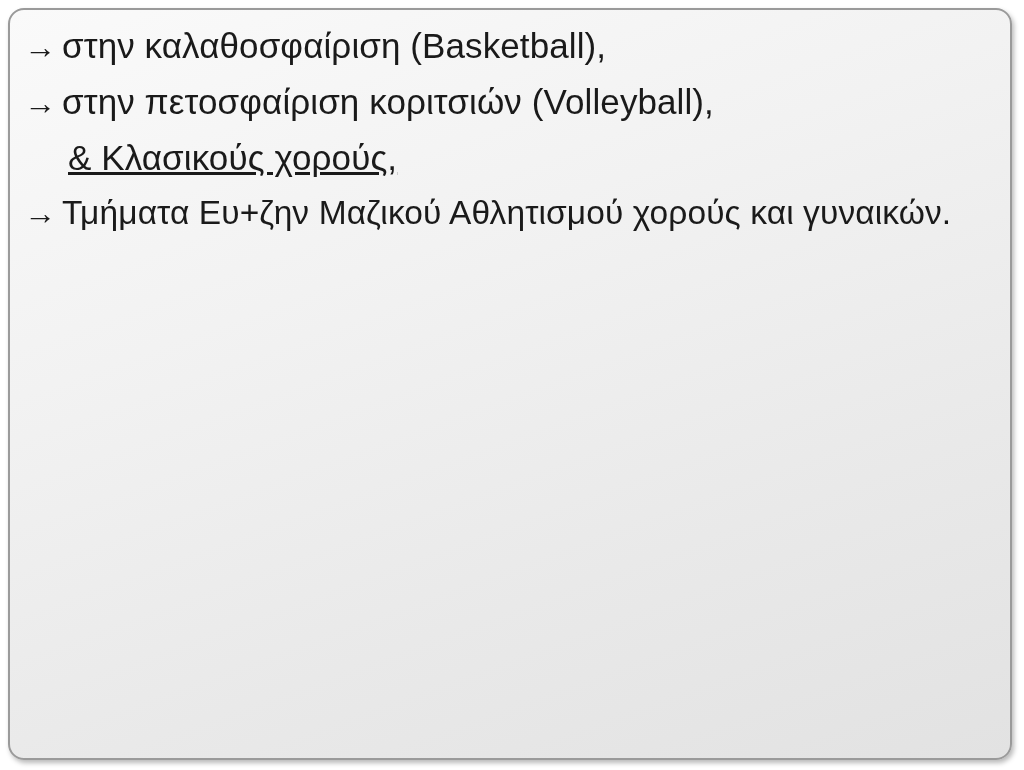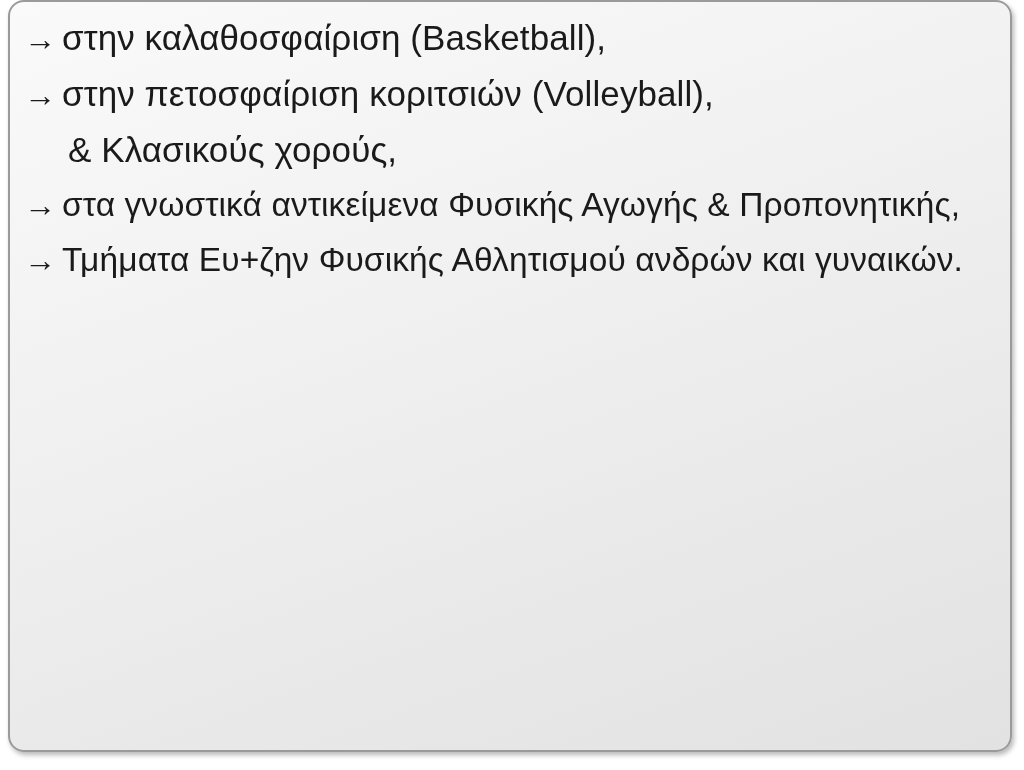--- a/index.html
+++ b/index.html
@@ -8,21 +8,21 @@
     background: #ffffff;
   }
   body {
     width: 1024px;
     height: 770px;
     font-family: "Liberation Sans", sans-serif;
   }
   .slide {
     position: absolute;
     left: 8px;
-    top: 0;
+    top: 8px;
     width: 1004px;
     height: 752px;
     box-sizing: border-box;
     border: 2px solid #9a9a9a;
     border-radius: 16px;
     background: linear-gradient(160deg, #fafafa 0%, #f2f2f2 35%, #e9e9e9 70%, #e2e2e2 100%);
     box-shadow: 2px 3px 5px rgba(0,0,0,0.28);
     overflow: hidden;
   }
   .content {
@@ -36,20 +36,21 @@
     display: block;
     white-space: nowrap;
     color: #1a1a1a;
     font-size: 35px;
     line-height: 1.0;
     margin: 0 0 21px 0;
     letter-spacing: 0.1px;
   }
   .line.cont {
     padding-left: 44px;
+    text-decoration: underline;
   }
   .line.small {
     font-size: 33.5px;
   }
   .arrow {
     display: inline-block;
     width: 38px;
     font-size: 32px;
     color: #1a1a1a;
   }
@@ -70,24 +71,21 @@
     <div class="line">
       <span class="arrow">→</span><span>στην πετοσφαίριση κοριτσιών (Volleyball),</span>
     </div>
 
 
     <div class="line cont">
       <span>&amp; Κλασικούς χορούς,</span>
     </div>
 
 
-    <div class="line small">
-      <span class="arrow">→</span><span>στα γνωστικά αντικείμενα Φυσικής Αγωγής &amp; Προπονητικής,</span>
-    </div>
 
 
 
     <div class="line small last">
-      <span class="arrow">→</span><span>Τμήματα Ευ+ζην Φυσικής Αθλητισμού ανδρών και γυναικών.</span>
+      <span class="arrow">→</span><span>Τμήματα Ευ+ζην Μαζικού Αθλητισμού χορούς και γυναικών.</span>
     </div>
 
   </div>
 </div>
 
 </body></html>

